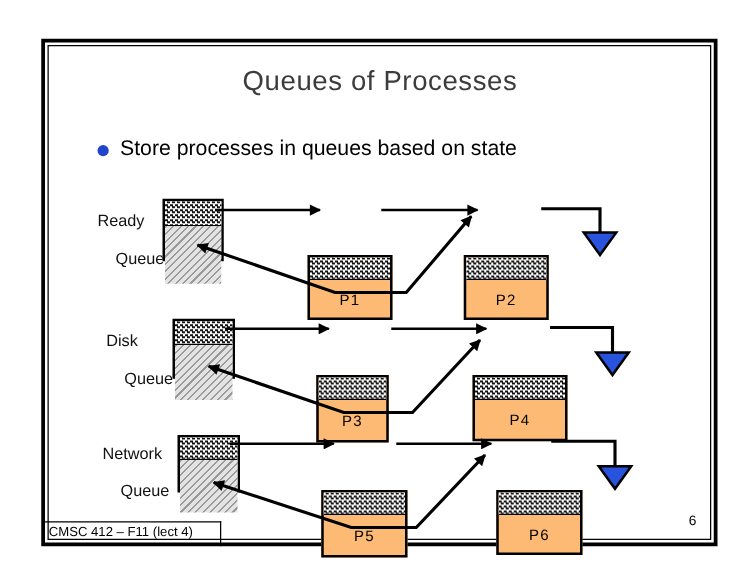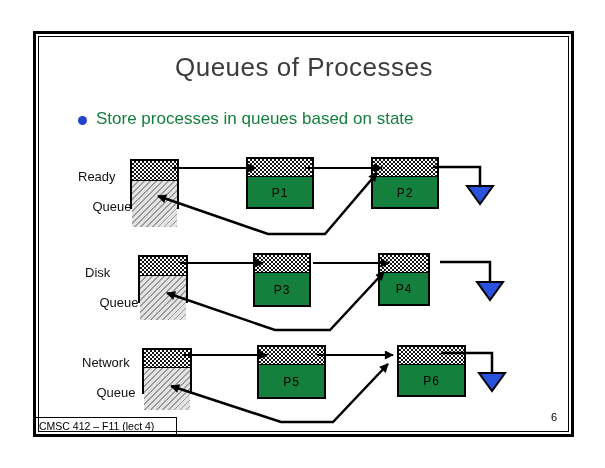--- a/index.html
+++ b/index.html
@@ -9,49 +9,49 @@
     font-family:"Liberation Sans", sans-serif; overflow:hidden;
   }
   .slide-outer {
     position:absolute; left:33px; top:31px; width:541px; height:406px;
     border:3px solid #000; background:#fff;
   }
   .slide-inner { position:absolute; inset:2px; border:1px solid #000; }
 
   .title {
     position:absolute; left:39px; top:52px; width:530px;
-    text-align:center; font-size:26px; letter-spacing:0.5px; color:#3c3c3c;
+    text-align:center; font-size:22px; letter-spacing:0.5px; color:#3c3c3c;
   }
   .bullet-dot {
     position:absolute; left:78px; top:116px; width:9px; height:9px;
     border-radius:50%; background:#2244cc;
   }
   .bullet-text {
-    position:absolute; left:96px; top:109px; font-size:17px; color:#15803d;
+    position:absolute; left:96px; top:109px; font-size:17px; color:#000000;
   }
 
   .q-label {
     position:absolute; font-size:13px; line-height:15px; color:#111;
     white-space:pre; text-align:left;
   }
 
   .checker {
     background-color:#fff;
     background-image:conic-gradient(#151515 25%, #ffffff 0 50%, #151515 0 75%, #ffffff 0);
     background-size:4px 4px;
   }
   .hatch {
     background-image:repeating-linear-gradient(135deg, #9a9a9a 0 1.2px, #e3e3e3 1.2px 4.2px);
   }
 
   .head-box { position:absolute; border:2px solid #000; background:#fff; }
   .head-top { width:100%; border-bottom:1px solid #000; }
   .head-bottom { width:100%; height:100%; }
 
-  .p-box { position:absolute; border:2px solid #000; background:#15803d; }
+  .p-box { position:absolute; border:2px solid #000; background:#fdba74;margin-top:47px; }
   .p-header { width:100%; height:18px; border-bottom:1px solid #000; }
   .p-body {
     position:absolute; left:0; right:0; top:19px; bottom:0;
     display:flex; align-items:center; justify-content:center;
     font-size:12px; letter-spacing:1px; color:#000;
   }
 
   .overlay { position:absolute; left:0; top:0; width:605px; height:468px; pointer-events:none; }
 
   .footer-box {
@@ -104,21 +104,21 @@
   <div class="head-box" style="left:138px; top:255px; width:50px; height:48px;">
     <div class="head-top checker" style="height:19px;"></div>
     <div class="head-bottom hatch"></div>
   </div>
 
   <div class="p-box" style="left:253px; top:253px; width:58px; height:54px;">
     <div class="p-header checker"></div>
     <div class="p-body">P3</div>
   </div>
 
-  <div class="p-box" style="left:378px; top:253px; width:52px; height:53px;">
+  <div class="p-box" style="left:378px; top:253px; width:76px; height:53px;">
     <div class="p-header checker"></div>
     <div class="p-body">P4</div>
   </div>
 
   <div class="q-label" style="left:82px; top:355px;"><span>Network</span><br>
     <span>Queue</span></div>
 
   <div class="head-box" style="left:142px; top:348px; width:50px; height:46px;">
     <div class="head-top checker" style="height:18px;"></div>
     <div class="head-bottom hatch"></div>

